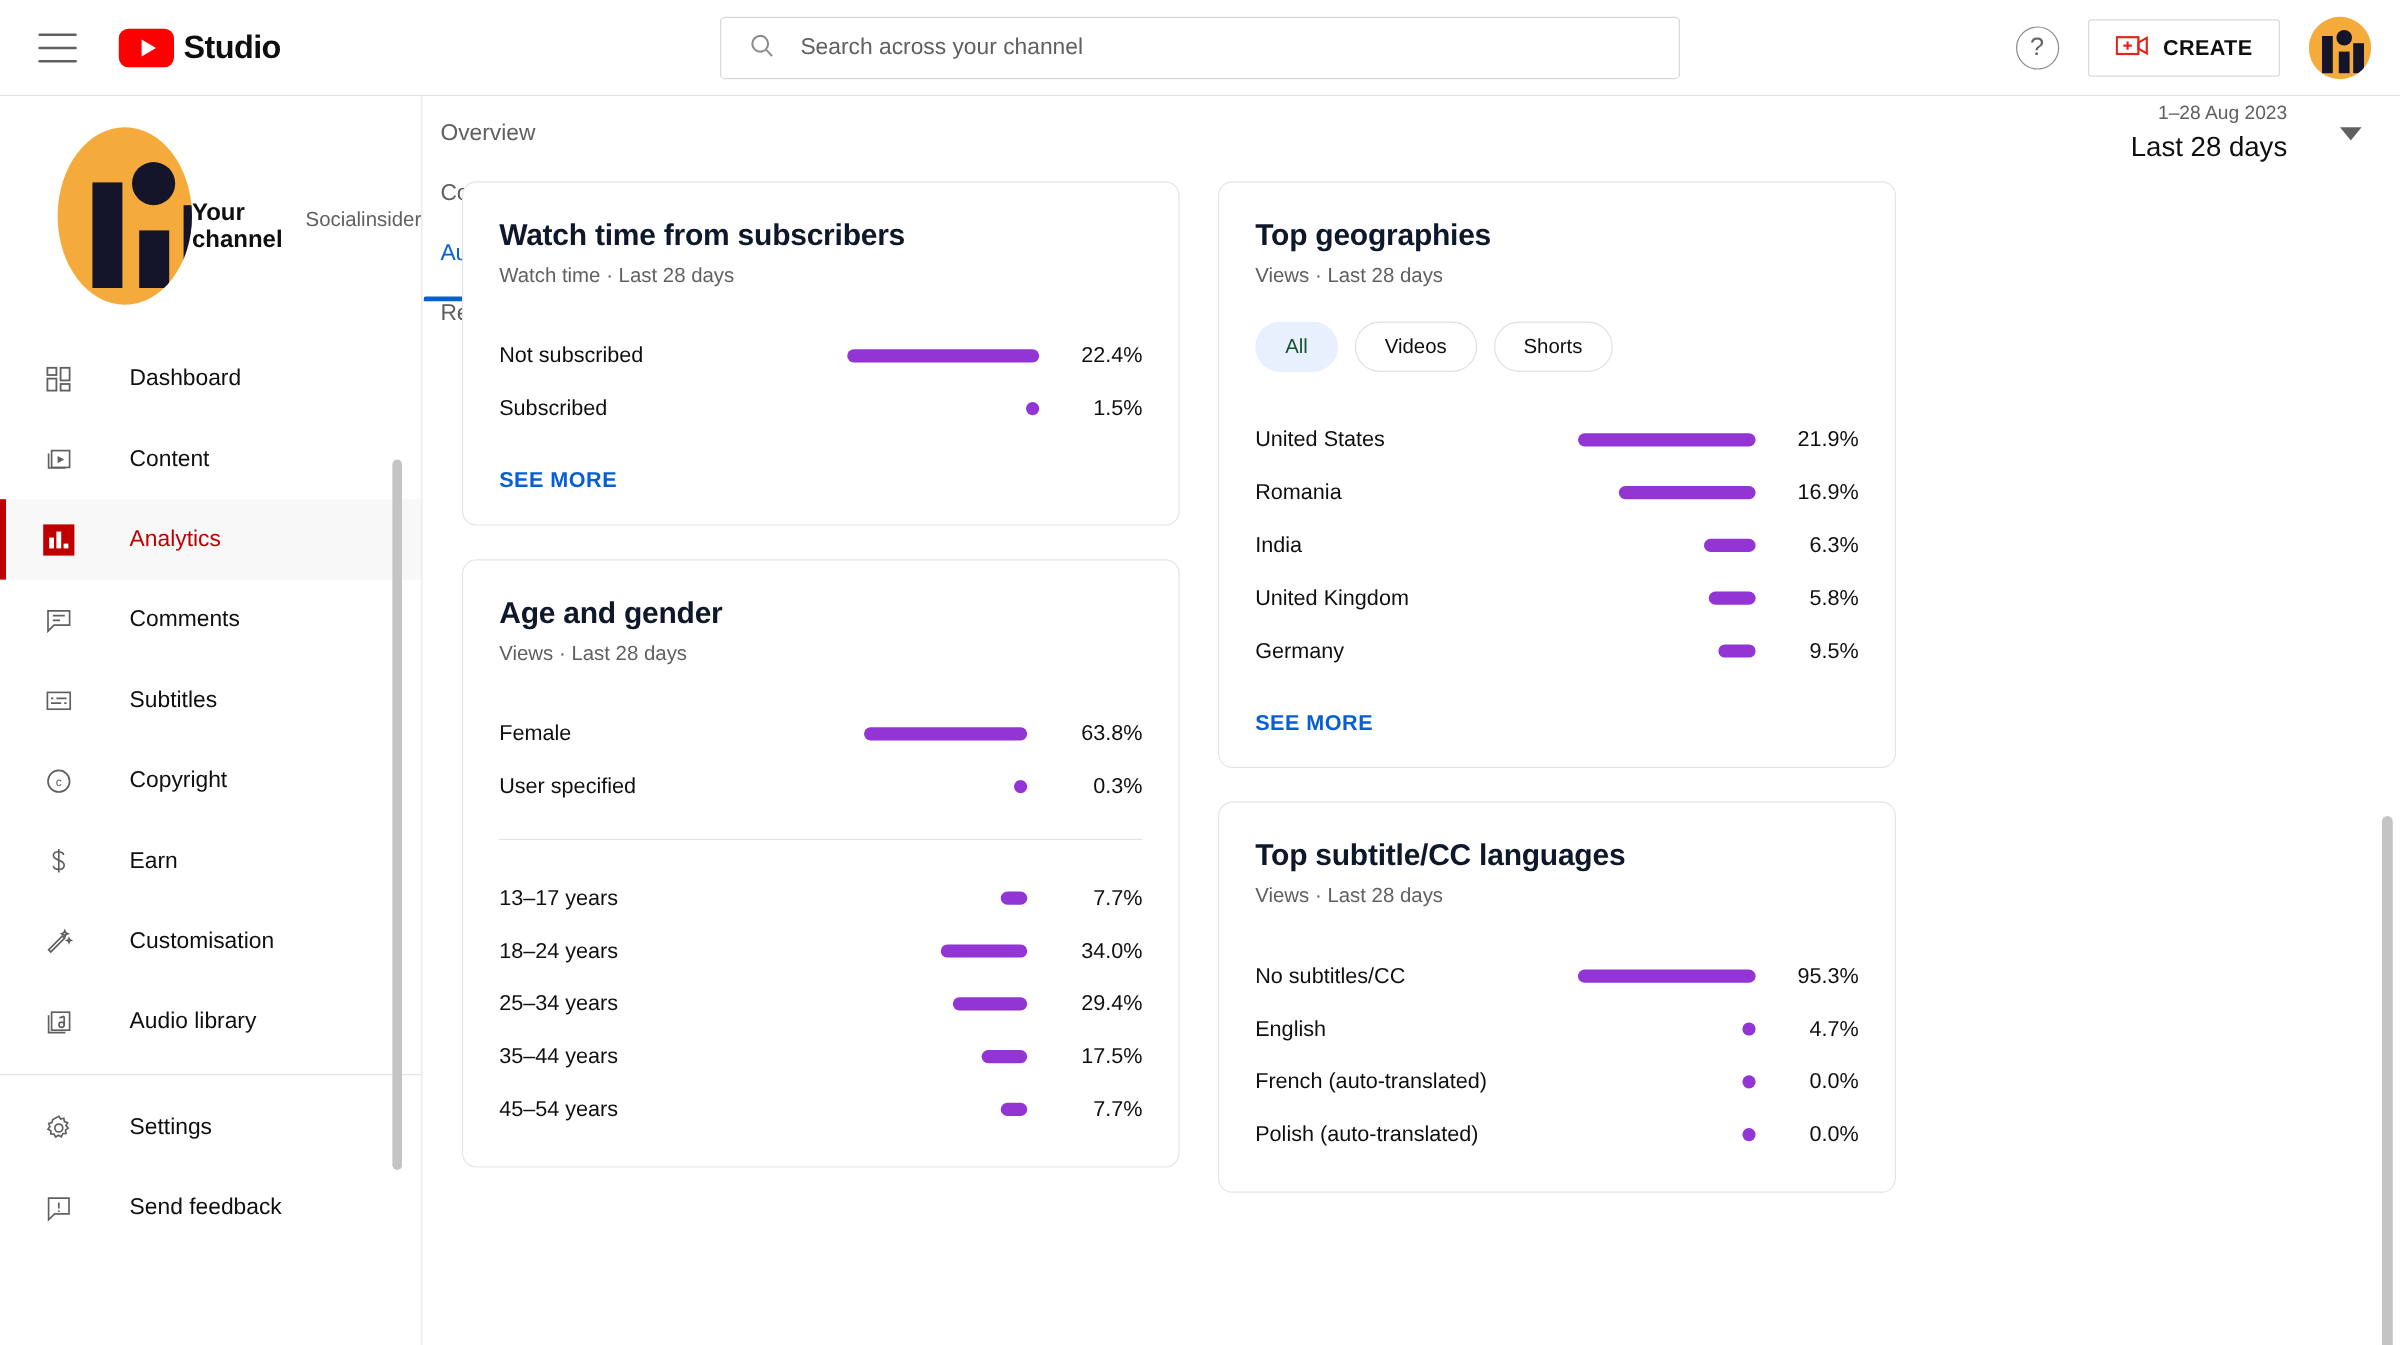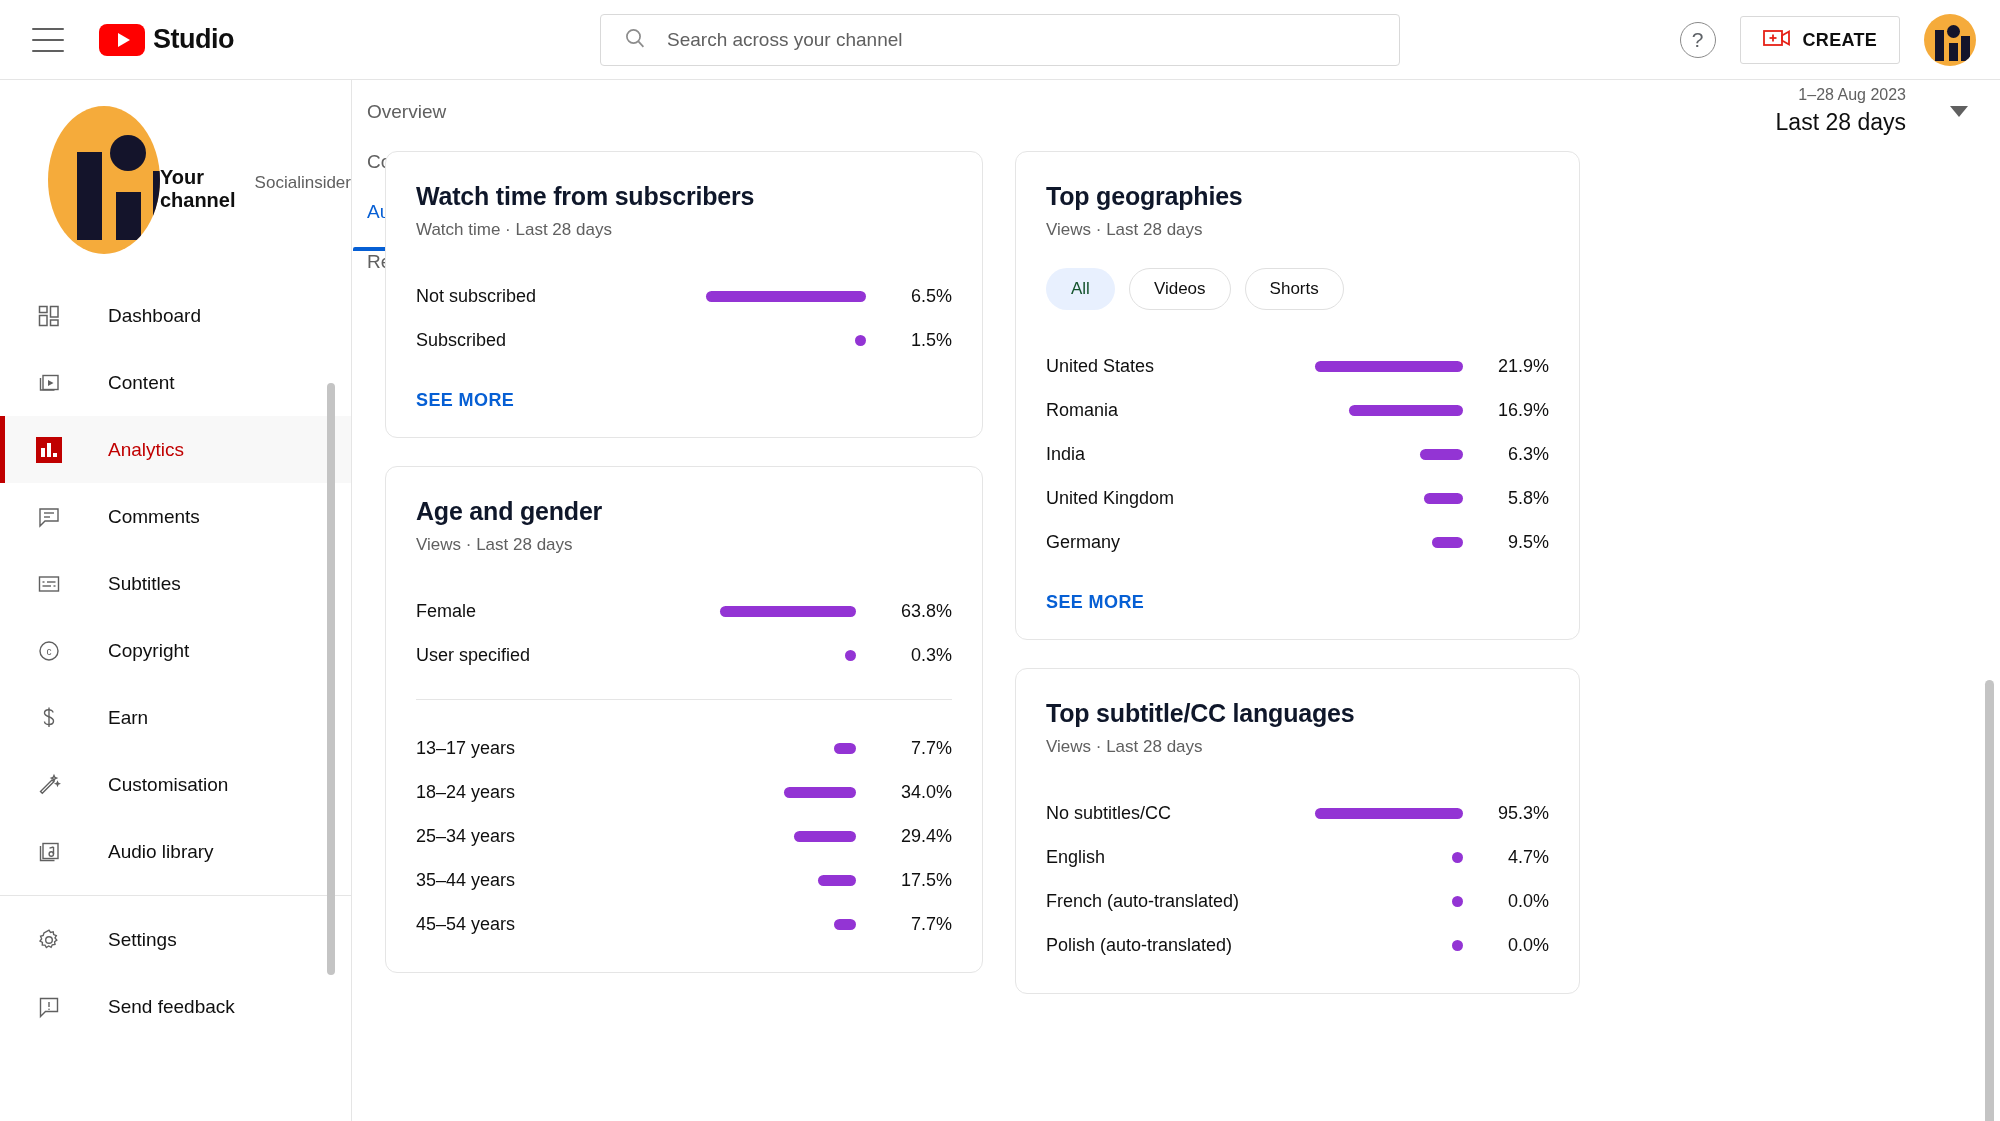--- a/index.html
+++ b/index.html
@@ -420,21 +420,21 @@
 
       <div class="card">
         <div class="card-title">Watch time from subscribers</div>
         <div class="card-sub">Watch time · Last 28 days</div>
         <div class="rows">
           <div class="brow">
             <span class="brow-label">Not subscribed</span>
             <span class="brow-track">
                 <span class="bar" style="width:160px"></span>
               </span>
-            <span class="brow-val">6.5%</span>
+            <span class="brow-val">22.4%</span>
           </div>
           <div class="brow">
             <span class="brow-label">Subscribed</span>
             <span class="brow-track">
                 <span class="bar" style="width:11px"></span>
               </span>
             <span class="brow-val">1.5%</span>
           </div>
         </div>
         <div class="see-more">SEE MORE</div>

